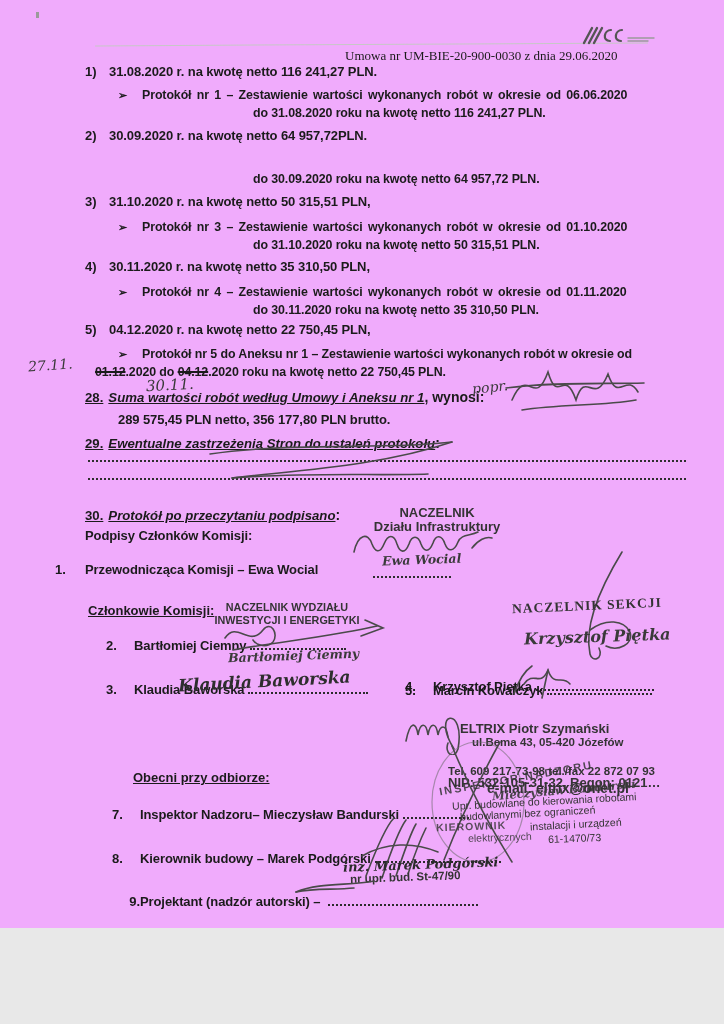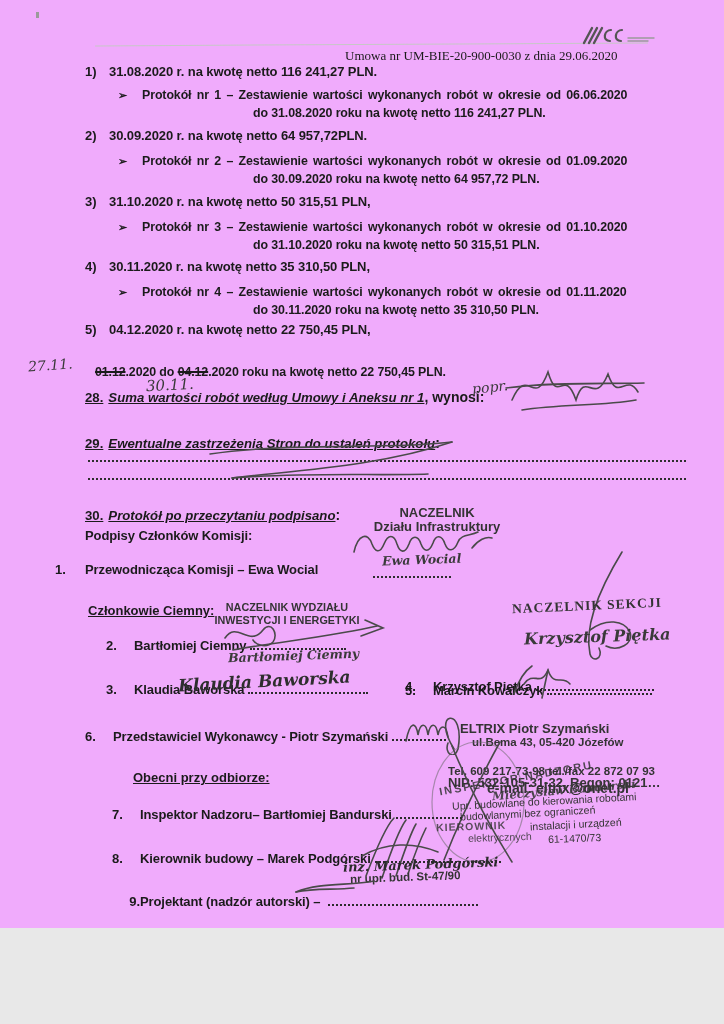--- a/index.html
+++ b/index.html
@@ -39,41 +39,42 @@
     <path d="M48 13 L74 13 M48 16 L68 16" style="stroke:#9b9b9b;stroke-width:1.4"></path>
   </svg>
 
   <div class="l serif" style="left:345px;top:48px;font-size:13px;">Umowa nr UM-BIE-20-900-0030 z dnia 29.06.2020</div>
 
   <div class="l main" style="left:85px;top:64px;"><span class="pnum">1)</span><span>31.08.2020 r. na kwotę netto 116 241,27 PLN.</span></div>
   <div class="l sub" style="left:110px;top:88px;"><span class="arrow">➢</span><span>Protokół nr 1 – Zestawienie wartości wykonanych robót w okresie od 06.06.2020</span></div>
   <div class="l sub2" style="left:253px;top:106px;">do 31.08.2020 roku na kwotę netto 116 241,27 PLN.</div>
 
   <div class="l main" style="left:85px;top:128px;"><span class="pnum">2)</span><span>30.09.2020 r. na kwotę netto 64 957,72PLN.</span></div>
-  <div class="l sub" style="left:110px;top:154px;"><span class="arrow">➢</span><span>Protokół nr 2 – Zestawienie wartości wykonanych robót w okresie od 01.09.2020</span></div>
   <div class="l sub2" style="left:253px;top:172px;">do 30.09.2020 roku na kwotę netto 64 957,72 PLN.</div>
 
   <div class="l main" style="left:85px;top:194px;"><span class="pnum">3)</span><span>31.10.2020 r. na kwotę netto 50 315,51 PLN,</span></div>
   <div class="l sub" style="left:110px;top:220px;"><span class="arrow">➢</span><span>Protokół nr 3 – Zestawienie wartości wykonanych robót w okresie od 01.10.2020</span></div>
   <div class="l sub2" style="left:253px;top:238px;">do 31.10.2020 roku na kwotę netto 50 315,51 PLN.</div>
 
   <div class="l main" style="left:85px;top:259px;"><span class="pnum">4)</span><span>30.11.2020 r. na kwotę netto 35 310,50 PLN,</span></div>
   <div class="l sub" style="left:110px;top:285px;"><span class="arrow">➢</span><span>Protokół nr 4 – Zestawienie wartości wykonanych robót w okresie od 01.11.2020</span></div>
   <div class="l sub2" style="left:253px;top:303px;">do 30.11.2020 roku na kwotę netto 35 310,50 PLN.</div>
 
   <div class="l main" style="left:85px;top:322px;"><span class="pnum">5)</span><span>04.12.2020 r. na kwotę netto 22 750,45 PLN,</span></div>
+  <div class="l sub" style="left:110px;top:347px;word-spacing:0;"><span class="arrow">➢</span><span>Protokół nr 5 do Aneksu nr 1 – Zestawienie wartości wykonanych robót w okresie od</span></div>
   <div class="l sub2" style="left:95px;top:365px;">
     <span class="strike">01.12</span><span>.2020 do </span><span class="strike">04.12</span><span>.2020 roku na kwotę netto 22 750,45 PLN.</span>
   </div>
   <div class="l hand" style="left:28px;top:357px;font-size:14px;transform:rotate(-4deg);">27.11.</div>
   <div class="l hand" style="left:146px;top:376px;font-size:15px;transform:rotate(-3deg);">30.11.</div>
 
   <div class="l" style="left:85px;top:388px;">
     <span class="hno">28.</span><span class="heading">Suma wartości robót według Umowy i Aneksu nr 1</span><span class="htail">, wynosi:</span>
   </div>
+  <div class="l main" style="left:118px;top:412px;">289 575,45 PLN netto, 356 177,80 PLN brutto.</div>
   <div class="l hand" style="left:472px;top:379px;font-size:14px;transform:rotate(-6deg);">popr.</div>
   <svg class="sig" style="left:500px;top:358px;" width="150" height="62" viewBox="0 0 150 62">
     <path d="M12 42 C28 6 34 52 48 14 C58 48 64 8 76 42 C86 10 94 50 108 16 C118 46 126 14 138 34"></path>
     <path d="M6 30 C50 24 100 26 144 25"></path>
     <path d="M22 52 C60 46 102 48 136 42"></path>
   </svg>
 
   <div class="l" style="left:85px;top:434px;">
     <span class="hno">29.</span><span class="heading">Ewentualne zastrzeżenia Stron do ustaleń protokołu</span><span class="htail">:</span>
   </div>
@@ -101,21 +102,21 @@
   <div class="l hand" style="left:382px;top:552px;font-size:12.5px;font-weight:700;transform:rotate(-2deg);">Ewa Wocial</div>
 
   <div class="l main" style="left:55px;top:562px;"><span class="pnum" style="width:30px;">1.</span><span>Przewodnicząca Komisji – Ewa Wocial</span></div>
   <div class="dotline" style="left:373px;top:574px;width:78px;"></div>
 
   <svg class="sig" style="left:568px;top:548px;" width="70" height="118" viewBox="0 0 70 118">
     <path d="M54 4 C32 40 16 78 22 106 C24 115 36 111 31 100"></path>
     <path d="M22 82 C38 70 56 72 62 84 C66 96 50 104 38 98"></path>
   </svg>
 
-  <div class="l ulab" style="left:88px;top:603px;">Członkowie Ciemny:</div>
+  <div class="l ulab" style="left:88px;top:603px;">Członkowie Komisji:</div>
   <div class="stamp c" style="left:212px;top:601px;width:150px;font-size:10.8px;line-height:13px;">
     <div>NACZELNIK WYDZIAŁU</div>
     <div>INWESTYCJI I ENERGETYKI</div>
   </div>
   <div class="stamp" style="left:512px;top:598px;font-size:13.5px;letter-spacing:1px;transform:rotate(-2.5deg);font-family:'Liberation Serif',serif;">NACZELNIK SEKCJI</div>
 
   <div class="l main" style="left:106px;top:636px;"><span class="pnum" style="width:28px;">2.</span><span>Bartłomiej Ciemny</span><span class="dots" style="width:96px;"></span></div>
   <svg class="sig" style="left:215px;top:618px;" width="175" height="44" viewBox="0 0 175 44">
     <path d="M10 20 C22 2 34 30 48 12 C56 2 64 16 58 24 C52 30 42 28 38 22"></path>
     <path d="M18 32 C62 24 120 18 162 8"></path>
@@ -129,21 +130,20 @@
   <div class="l main" style="left:106px;top:680px;"><span class="pnum" style="width:28px;">3.</span><span>Klaudia Baworska</span><span class="dots" style="width:120px;"></span></div>
   <div class="l hand" style="left:178px;top:671px;font-size:17px;font-weight:700;transform:rotate(-3deg);color:#2e2e2e;">Klaudia Baworska</div>
 
   <div class="l main" style="left:405px;top:681px;"><span class="pnum" style="width:28px;">5.</span><span>Marcin Kowalczyk</span><span class="dots" style="width:105px;"></span></div>
   <svg class="sig" style="left:502px;top:662px;" width="75" height="40" viewBox="0 0 75 40">
     <path d="M12 32 C18 14 24 8 30 4"></path>
     <path d="M22 22 C32 8 38 26 46 8 C52 26 60 12 68 22"></path>
     <path d="M46 8 L40 36"></path>
   </svg>
 
-  <div class="l main" style="left:85px;top:727px;"><span class="pnum" style="width:28px;">6.</span><span>Przedstawiciel Wykonawcy - Piotr Szymański</span><span class="dots" style="width:54px;"></span></div>
   <svg class="sig" style="left:402px;top:703px;" width="78" height="52" viewBox="0 0 78 52">
     <path d="M4 38 C8 18 14 18 16 32 C18 20 24 18 26 32 C28 20 34 18 36 32 C38 22 44 20 46 34"></path>
     <path d="M52 46 C28 8 64 2 56 46 C52 58 42 50 46 40"></path>
   </svg>
   <div class="stamp" style="left:460px;top:721px;font-size:13px;">ELTRIX Piotr Szymański</div>
   <div class="stamp" style="left:472px;top:736px;font-size:11.5px;">ul.Bema 43, 05-420 Józefów</div>
   <div class="stamp" style="left:448px;top:775px;font-size:13px;">NIP: 532-105-31-32, Regon: 0121…</div>
   <div class="stamp" style="left:448px;top:765px;font-size:11.5px;">Tel. 609 217-73-98 tel./fax 22 872 07 93</div>
   <div class="stamp" style="left:487px;top:780px;font-size:14px;">e-mail: eltrix@onet.pl</div>
 
@@ -156,21 +156,21 @@
   </svg>
   <div class="stamp" style="left:438px;top:772px;font-size:11px;letter-spacing:2px;transform:rotate(-10deg);opacity:.85;">INSPEKTOR NADZORU</div>
   <div class="l hand" style="left:492px;top:783px;font-size:11.5px;font-weight:700;transform:rotate(-5deg);opacity:.9;">Mieczysław Bandurski</div>
   <div class="stamp" style="left:452px;top:795px;font-size:10.5px;font-weight:400;transform:rotate(-3deg);">Upr. budowlane do kierowania robotami</div>
   <div class="stamp" style="left:460px;top:807px;font-size:10.5px;font-weight:400;transform:rotate(-3deg);">budowlanymi bez ograniczeń</div>
   <div class="stamp" style="left:436px;top:820px;font-size:10.5px;letter-spacing:1px;opacity:.8;transform:rotate(-2deg);">KIEROWNIK</div>
   <div class="stamp" style="left:530px;top:818px;font-size:10.5px;font-weight:400;transform:rotate(-3deg);">instalacji i urządzeń</div>
   <div class="stamp" style="left:468px;top:831px;font-size:10.5px;font-weight:400;opacity:.85;transform:rotate(-2deg);">elektrycznych</div>
   <div class="stamp" style="left:548px;top:832px;font-size:10.5px;font-weight:400;transform:rotate(-2deg);">61-1470/73</div>
 
-  <div class="l main" style="left:112px;top:805px;"><span class="pnum" style="width:28px;">7.</span><span>Inspektor Nadzoru– Bartłomiej Bandurski</span><span class="dots" style="width:66px;"></span></div>
+  <div class="l main" style="left:112px;top:805px;"><span class="pnum" style="width:28px;">7.</span><span>Inspektor Nadzoru– Mieczysław Bandurski</span><span class="dots" style="width:66px;"></span></div>
 
   <div class="l main" style="left:112px;top:849px;"><span class="pnum" style="width:28px;">8.</span><span>Kierownik budowy – Marek Podgórski</span><span class="dots" style="width:126px;"></span></div>
   <svg class="sig" style="left:352px;top:812px;" width="98" height="72" viewBox="0 0 98 72">
     <path d="M14 64 C26 32 36 12 42 6"></path>
     <path d="M30 66 C40 36 48 16 54 8"></path>
     <path d="M44 64 C52 40 58 22 64 12"></path>
     <path d="M56 62 C62 44 68 28 74 16"></path>
     <path d="M10 44 C34 30 62 30 86 40"></path>
   </svg>
   <div class="l hand" style="left:343px;top:857px;font-size:13px;font-weight:700;transform:rotate(-2deg);color:#2b2b2b;">inż. Marek Podgórski</div>

